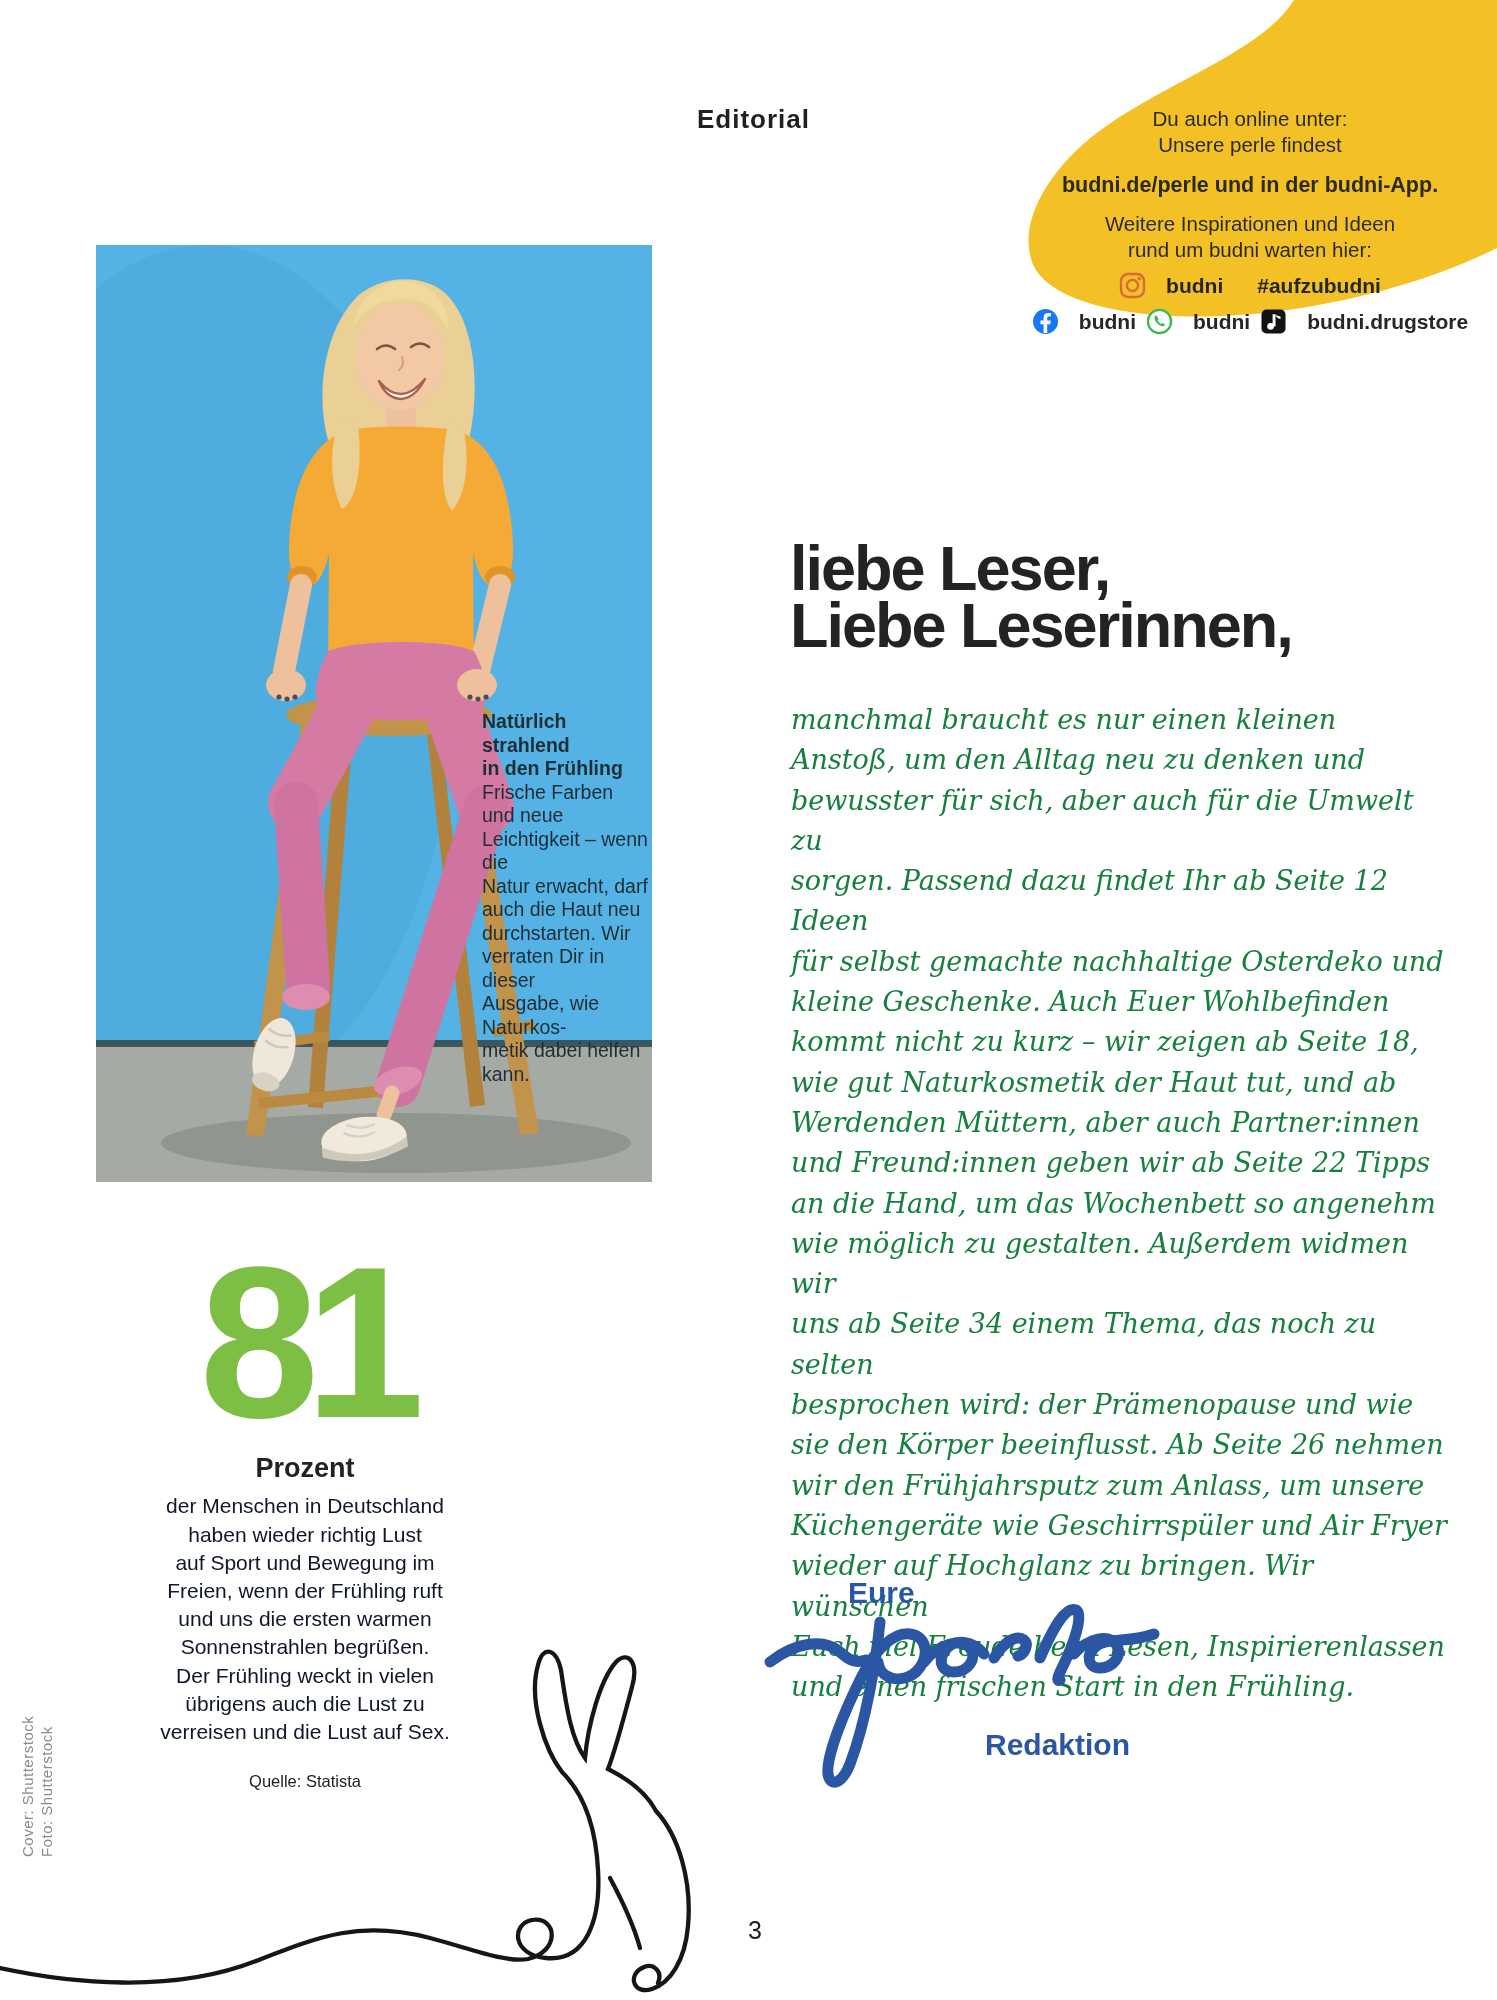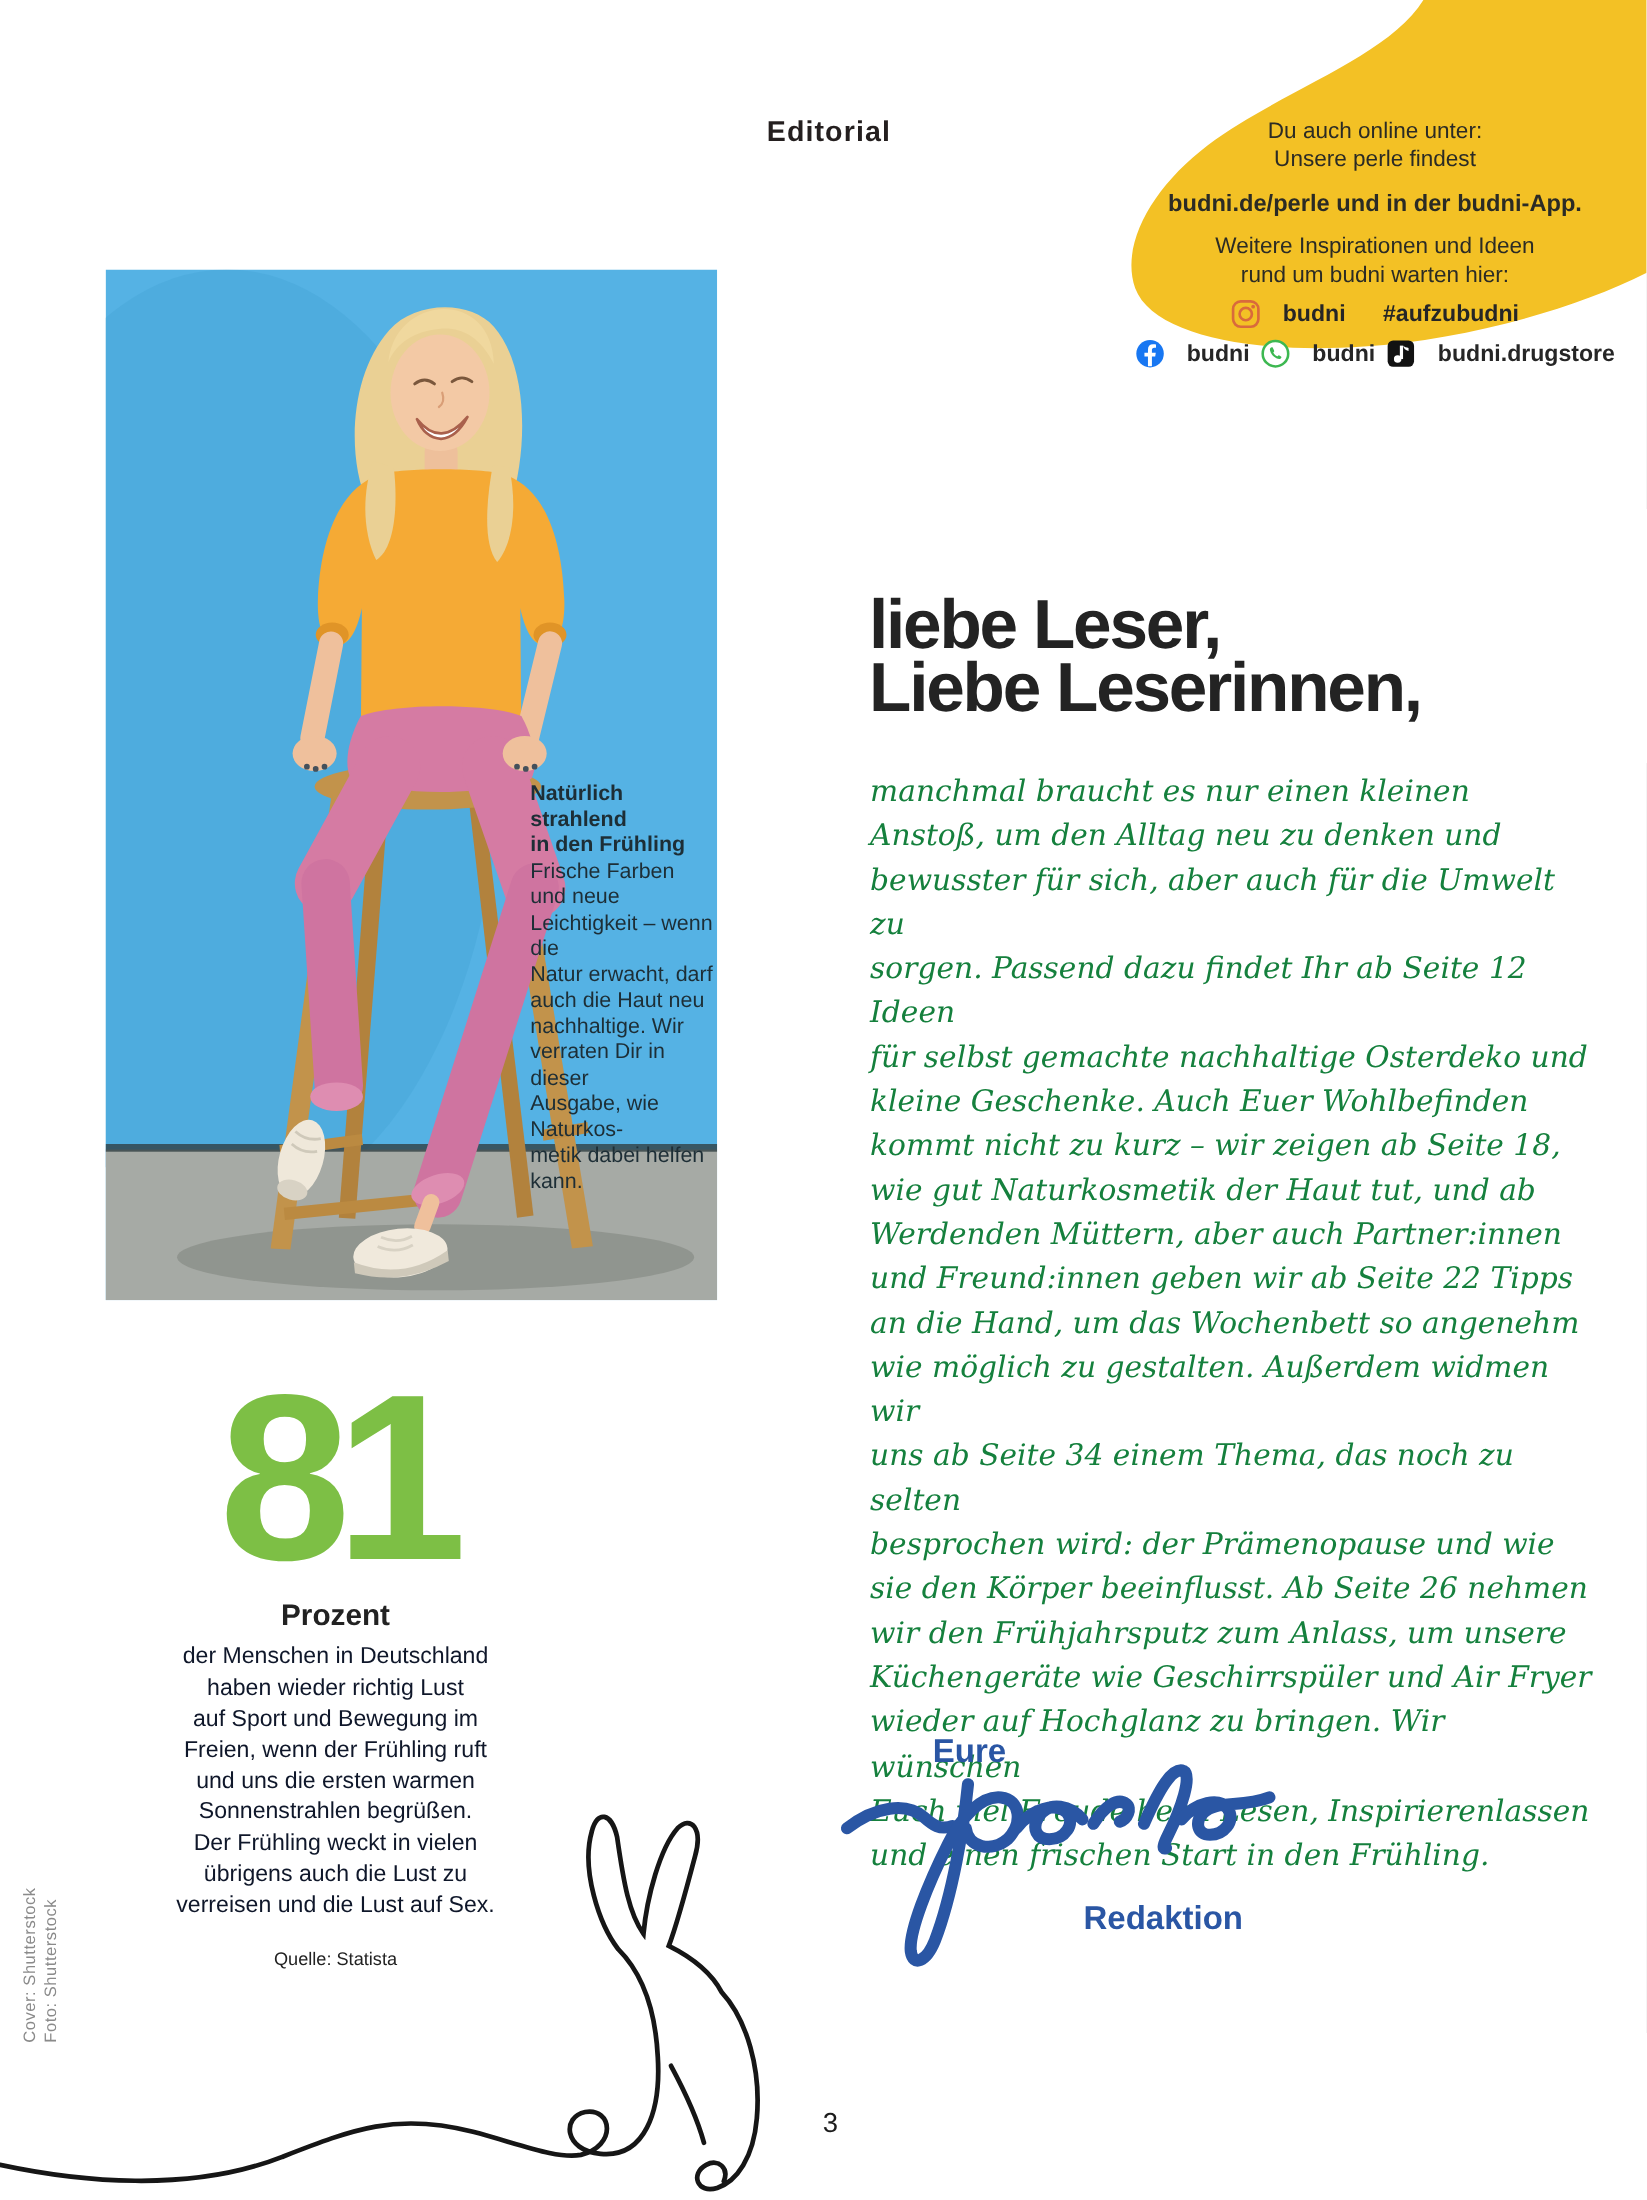--- a/index.html
+++ b/index.html
@@ -192,21 +192,21 @@
     <div class="photo-caption">
       <div class="cap-bold">
           <div>Natürlich strahlend</div>
           <div>in den Frühling</div>
         </div>
       <div>
           <div>Frische Farben und neue</div>
           <div>Leichtigkeit – wenn die</div>
           <div>Natur erwacht, darf</div>
           <div>auch die Haut neu</div>
-          <div>nachhaltige. Wir</div>
+          <div>durchstarten. Wir</div>
           <div>verraten Dir in dieser</div>
           <div>Ausgabe, wie Naturkos-</div>
           <div>metik dabei helfen kann.</div>
         </div>
     </div>
   </div>
 
   <div class="stat">
     <div class="stat-number" style="color:#7DBF45;">81</div>
     <div class="stat-unit">Prozent</div>

